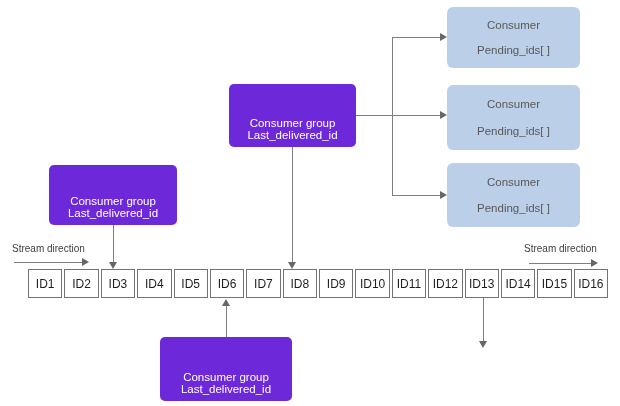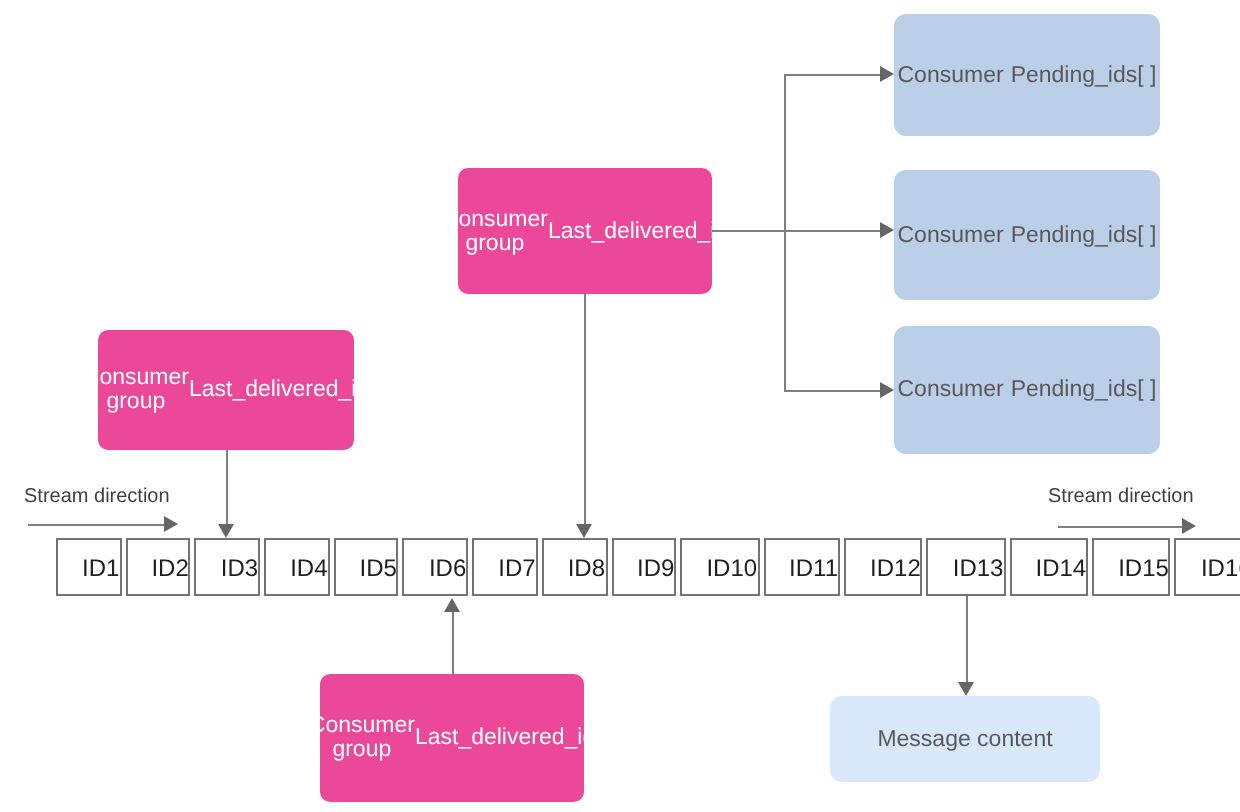--- a/index.html
+++ b/index.html
@@ -6,36 +6,36 @@
   #canvas{
     position:relative;
     width:620px;height:406px;
     background:#ffffff;
     font-family:"Liberation Sans", sans-serif;
     overflow:hidden;
   }
   
   .cg-box{
     position:absolute;
-    background:#ec4899;
+    background:#6d28d9;
     border-radius:5px;
     color:#ffffff;
-    display:flex;flex-direction:row;
-    justify-content:center;align-items:center;
+    display:flex;flex-direction:column;
+    justify-content:flex-end;align-items:center;
     font-size:11.5px;
     padding:6px 4px;box-sizing:border-box;
     text-align:center;
   }
   .consumer-box{
     position:absolute;
     left:447px;width:133px;
     background:#bccfe8;
     border-radius:6px;
     color:#595959;
-    display:flex;flex-direction:row;
+    display:flex;flex-direction:column;
     justify-content:space-around;align-items:center;
     font-size:11.5px;
     padding:6px 0;box-sizing:border-box;
     text-align:center;
   }
   .message-box{
     position:absolute;
     left:415px;top:348px;width:135px;height:43px;
     background:#d9e8fb;
     border-radius:6px;
@@ -49,21 +49,20 @@
     display:flex;gap:2px;
   }
   .stream-cell{
     flex:1;
     border:1px solid #737373;
     background:#ffffff;
     color:#1f1f1f;
     font-size:12px;
     display:flex;justify-content:center;align-items:center;
     box-sizing:border-box;
-    padding-left:12px;
   }
   
   .dir-label{
     position:absolute;
     font-size:10px;color:#404040;
     white-space:nowrap;
   }
   
   .hline{position:absolute;height:0;border-top:1px solid #7f7f7f;}
   .vline{position:absolute;width:0;border-left:1px solid #7f7f7f;}
@@ -103,23 +102,20 @@
   </div>
   <div class="consumer-box" style="top:85px;height:65px;">
     <div>Consumer</div>
     <div>Pending_ids[ ]</div>
   </div>
   <div class="consumer-box" style="top:163px;height:64px;">
     <div>Consumer</div>
     <div>Pending_ids[ ]</div>
   </div>
 
-  <div class="message-box">
-    <div>Message content</div>
-  </div>
 
   <div class="dir-label" style="left:12px;top:243px;">Stream direction</div>
   <div class="hline" style="left:14px;top:262px;width:68px;"></div>
   <div class="arr-right" style="left:82px;top:258px;"></div>
 
   <div class="dir-label" style="left:524px;top:243px;">Stream direction</div>
   <div class="hline" style="left:529px;top:263px;width:62px;"></div>
   <div class="arr-right" style="left:591px;top:259px;"></div>
 
   <div id="stream-row">

